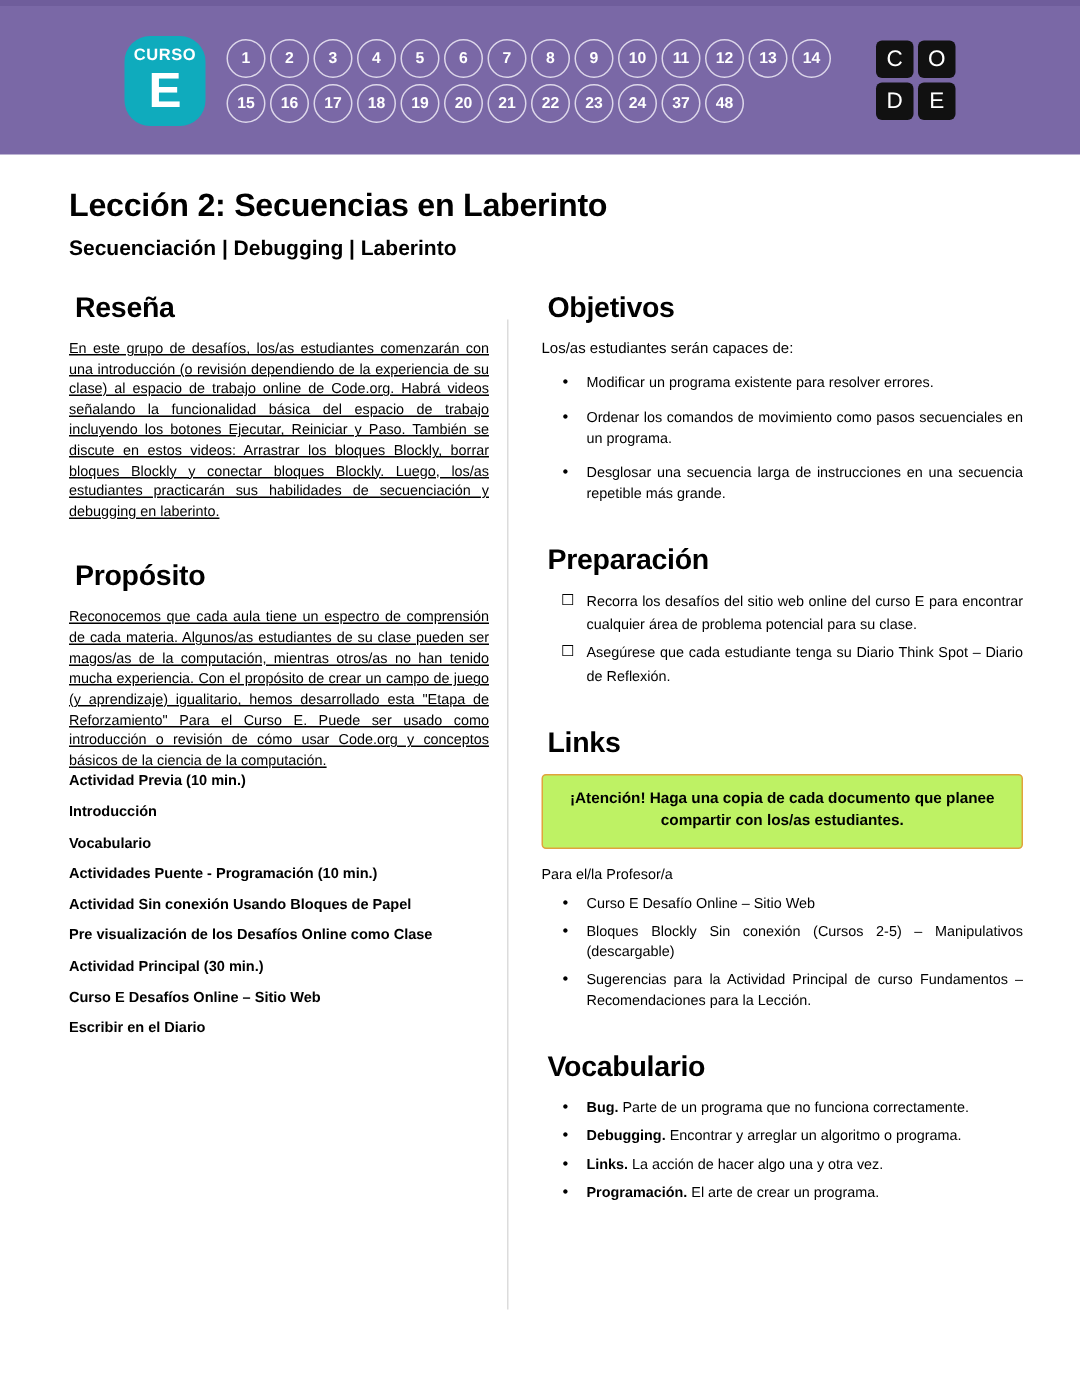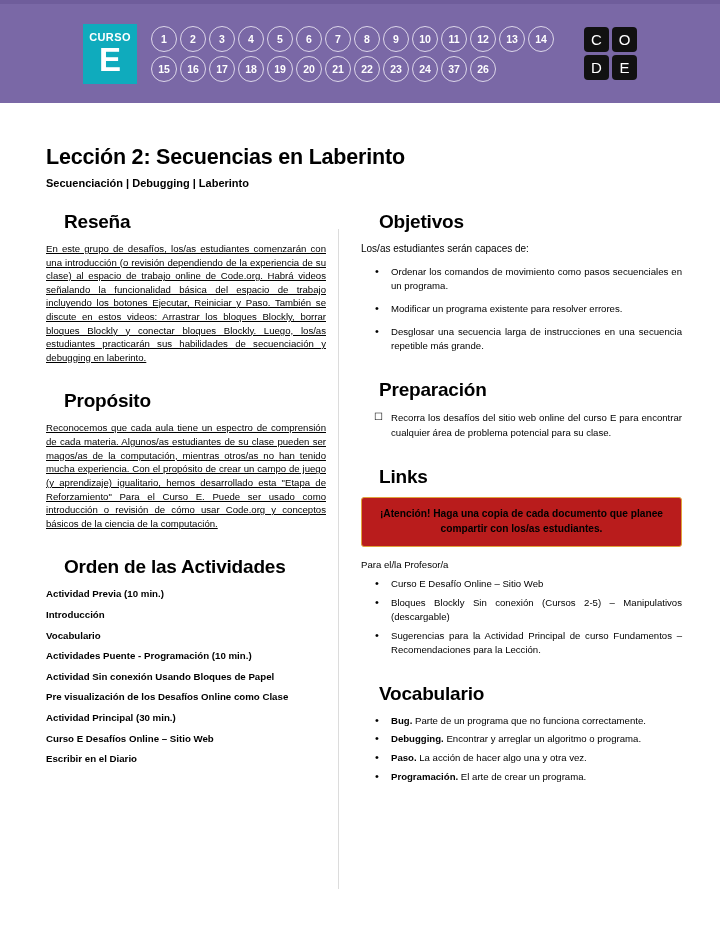--- a/index.html
+++ b/index.html
@@ -35,20 +35,21 @@
     width: 54px;
     height: 60px;
     background: #0fabbd;
     color: #ffffff;
     display: flex;
     flex-direction: column;
     align-items: center;
     justify-content: center;
     line-height: 1;
     flex: none;
+    border-radius: 17px;
   }
   .course-badge .cb-word {
     font-size: 11px;
     font-weight: bold;
     letter-spacing: 0.4px;
     margin-bottom: 1px;
   }
   .course-badge .cb-letter {
     font-size: 33px;
     font-weight: bold;
@@ -90,31 +91,31 @@
     border-radius: 4px;
     font-size: 15px;
     font-weight: normal;
     display: flex;
     align-items: center;
     justify-content: center;
   }
 
   
   .page {
-    padding: 42px 38px 0 46px;
+    padding: 22px 38px 0 46px;
     position: relative;
   }
   h1.lesson-title {
     font-size: 21.5px;
     font-weight: bold;
     margin: 0 0 7px 0;
     letter-spacing: -0.2px;
   }
   .subtitle {
-    font-size: 11px;
+    font-size: 14px;
     font-weight: bold;
     margin: 0 0 22px 0;
   }
 
   .columns {
     display: flex;
     position: relative;
   }
   .col-left { width: 292px; flex: none; padding-right: 12px; }
   .col-divider {
@@ -123,21 +124,21 @@
     flex: none;
     margin: 18px 0 0 0;
     height: 660px;
     align-self: flex-start;
   }
   .col-right { flex: 1; padding-left: 22px; }
 
   h2.section {
     font-size: 19px;
     font-weight: bold;
-    margin: 0 0 9px 18px;
+    margin: 0 0 9px 4px;
     letter-spacing: -0.2px;
   }
   h2.section.spaced { margin-top: 26px; }
 
   p.body-text {
     font-size: 9.6px;
     line-height: 1.42;
     text-align: justify;
     margin: 0;
     text-decoration: underline;
@@ -185,21 +186,21 @@
   }
   ol.activities li {
     font-size: 9.7px;
     font-weight: bold;
     line-height: 1.35;
     margin-bottom: 7.5px;
   }
 
   .attention-box {
     border: 1px solid #e0a33c;
-    background: #b91c1c;
+    background: #bef264;
     border-radius: 3px;
     padding: 9px 14px;
     text-align: center;
     font-size: 10.2px;
     font-weight: bold;
     line-height: 1.45;
     margin: 4px 0 12px 0;
   }
   .links-lead {
     font-size: 9.6px;
@@ -240,21 +241,21 @@
           <div class="num-circle">16</div>
           <div class="num-circle">17</div>
           <div class="num-circle">18</div>
           <div class="num-circle">19</div>
           <div class="num-circle">20</div>
           <div class="num-circle">21</div>
           <div class="num-circle">22</div>
           <div class="num-circle">23</div>
           <div class="num-circle">24</div>
           <div class="num-circle">37</div>
-          <div class="num-circle">26</div>
+          <div class="num-circle">48</div>
         </div>
     </div>
 
     <div class="code-logo" id="codelogo">
         <div class="code-tile">C</div>
         <div class="code-tile">O</div>
         <div class="code-tile">D</div>
         <div class="code-tile">E</div>
       </div>
 
@@ -269,21 +270,20 @@
   <div class="columns">
 
     <div class="col-left">
 
       <h2 class="section">Reseña</h2>
       <p class="body-text">En este grupo de desafíos, los/as estudiantes comenzarán con una introducción (o revisión dependiendo de la experiencia de su clase) al espacio de trabajo online de Code.org. Habrá videos señalando la funcionalidad básica del espacio de trabajo incluyendo los botones Ejecutar, Reiniciar y Paso. También se discute en estos videos: Arrastrar los bloques Blockly, borrar bloques Blockly y conectar bloques Blockly. Luego, los/as estudiantes practicarán sus habilidades de secuenciación y debugging en laberinto.</p>
 
       <h2 class="section spaced">Propósito</h2>
       <p class="body-text">Reconocemos que cada aula tiene un espectro de comprensión de cada materia. Algunos/as estudiantes de su clase pueden ser magos/as de la computación, mientras otros/as no han tenido mucha experiencia. Con el propósito de crear un campo de juego (y aprendizaje) igualitario, hemos desarrollado esta "Etapa de Reforzamiento" Para el Curso E. Puede ser usado como introducción o revisión de cómo usar Code.org y conceptos básicos de la ciencia de la computación.</p>
 
-      <h2 class="section spaced">Orden de las Actividades</h2>
       <ol class="activities" id="activities">
           <li>Actividad Previa (10 min.)</li>
           <li>Introducción</li>
           <li>Vocabulario</li>
           <li>Actividades Puente - Programación (10 min.)</li>
           <li>Actividad Sin conexión Usando Bloques de Papel</li>
           <li>Pre visualización de los Desafíos Online como Clase</li>
           <li>Actividad Principal (30 min.)</li>
           <li>Curso E Desafíos Online – Sitio Web</li>
           <li>Escribir en el Diario</li>
@@ -291,43 +291,44 @@
 
     </div>
 
     <div class="col-divider"></div>
 
     <div class="col-right">
 
       <h2 class="section">Objetivos</h2>
       <p class="intro-line">Los/as estudiantes serán capaces de:</p>
       <ul class="bullets" id="objetivos">
+          <li>Modificar un programa existente para resolver errores.</li>
           <li>Ordenar los comandos de movimiento como pasos secuenciales en un programa.</li>
-          <li>Modificar un programa existente para resolver errores.</li>
           <li>Desglosar una secuencia larga de instrucciones en una secuencia repetible más grande.</li>
         </ul>
 
       <h2 class="section spaced">Preparación</h2>
       <ul class="checks" id="preparacion">
           <li>Recorra los desafíos del sitio web online del curso E para encontrar cualquier área de problema potencial  para su clase.</li>
+          <li>Asegúrese que cada estudiante tenga su Diario Think Spot – Diario de Reflexión.</li>
         </ul>
 
       <h2 class="section spaced">Links</h2>
       <div class="attention-box">¡Atención! Haga una copia de cada documento que planee compartir con los/as estudiantes.</div>
       <p class="links-lead">Para el/la Profesor/a</p>
       <ul class="bullets tight" id="links">
           <li>Curso E Desafío Online – Sitio Web</li>
           <li>Bloques Blockly Sin conexión (Cursos 2-5) – Manipulativos (descargable)</li>
           <li>Sugerencias para la Actividad Principal de curso Fundamentos – Recomendaciones para la Lección.</li>
         </ul>
 
       <h2 class="section spaced">Vocabulario</h2>
       <ul class="bullets tight" id="vocab">
           <li><span class="vocab-term">Bug.</span><span> Parte de un programa que no funciona correctamente.</span></li>
           <li><span class="vocab-term">Debugging.</span><span> Encontrar y arreglar un algoritmo o programa.</span></li>
-          <li><span class="vocab-term">Paso.</span><span> La acción de hacer algo una y otra vez.</span></li>
+          <li><span class="vocab-term">Links.</span><span> La acción de hacer algo una y otra vez.</span></li>
           <li><span class="vocab-term">Programación.</span><span> El arte de crear un programa.</span></li>
         </ul>
 
     </div>
 
   </div>
 </div>
 
 </body></html>

